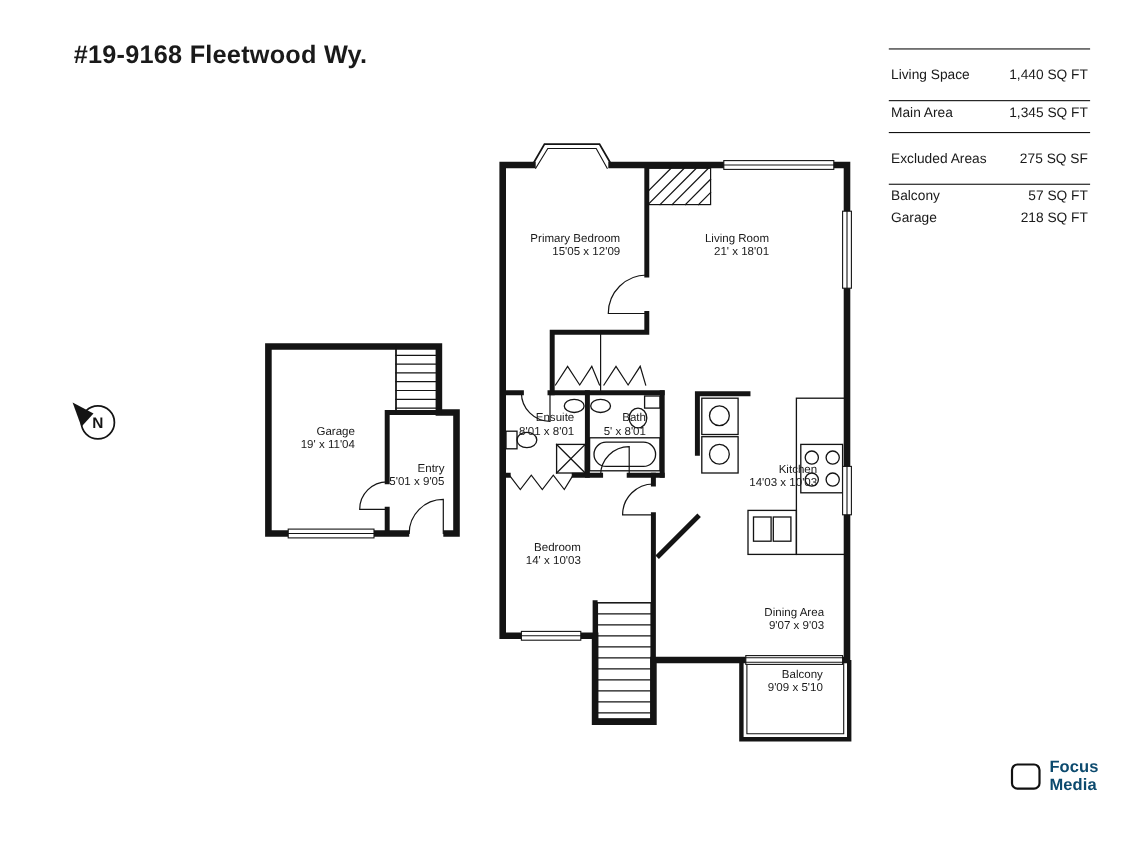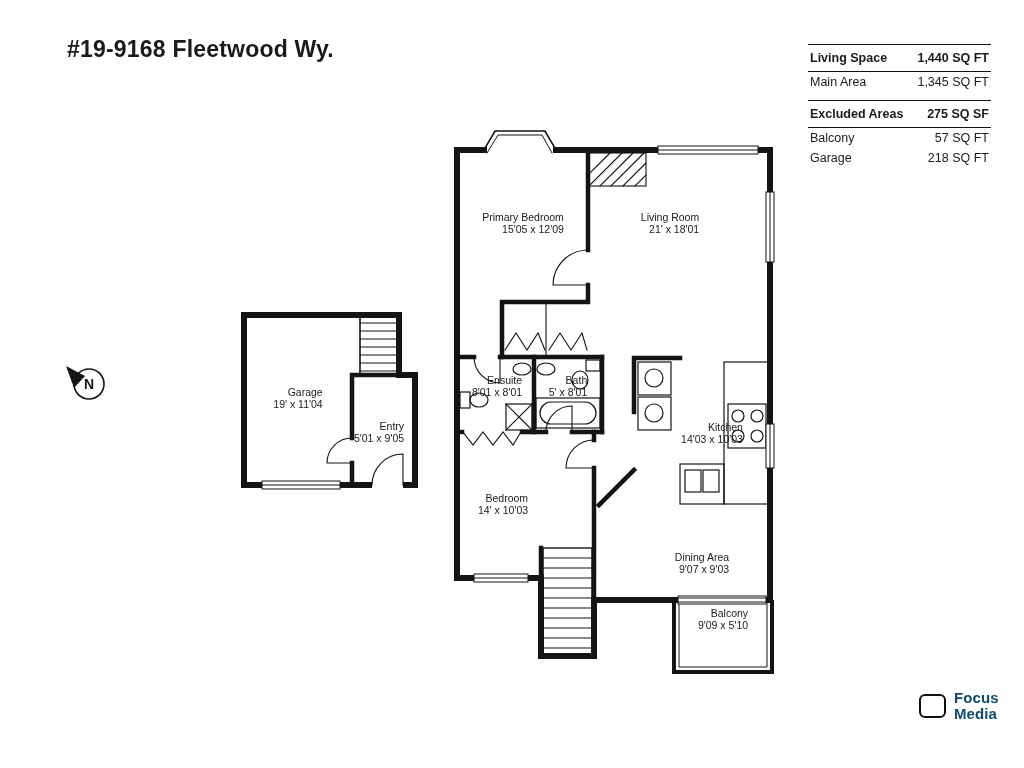--- a/index.html
+++ b/index.html
@@ -7,21 +7,21 @@
   html,body { width:1024px; height:768px; }
   body { font-family:"Liberation Sans", sans-serif; background:#ffffff; color:#1a1a1a; }
   .page { position:relative; width:1024px; height:768px; background:#fff; overflow:hidden;margin-left:22px; }
 
   .addr { position:absolute; left:45px; top:36px; }
   .addr1 { font-size:23px; font-weight:700; letter-spacing:.2px; }
   .addr2 { font-size:21px; font-weight:700; margin-top:4px; }
 
   .stats { position:absolute; left:786px; top:44px; width:183px; font-size:12.5px; }
   .srow { display:flex; justify-content:space-between; align-items:center; padding:3px 2px; }
-  .srow.head { font-weight:700; border-top:1.5px solid #111; border-bottom:1.5px solid #111; padding:6px 2px; }
+  .srow.head { font-weight:400; border-top:1.5px solid #111; border-bottom:1.5px solid #111; padding:16px 2px; }
   .srow.gap { margin-top:8px; }
 
   .plan-svg { position:absolute; left:0; top:0; width:1024px; height:768px; }
 
   .room-label { position:absolute; transform:translateX(-50%); text-align:right; line-height:1.18; white-space:nowrap; color:#1a1a1a; }
   .rname, .rdims { font-size:10.5px; }
 
   .disclaimer { position:absolute; left:0; top:697px; width:1024px; text-align:center; font-size:10.5px; color:#333; line-height:1.35; }
 
   .brand { position:absolute; left:897px; top:690px; display:flex; align-items:center; gap:8px; }
@@ -205,21 +205,21 @@
     <div class="rdims">5' x 8'01</div>
   </div>
   <div class="room-label" style="left:690px;top:421px">
     <div class="rname">Kitchen</div>
     <div class="rdims">14'03 x 10'03</div>
   </div>
   <div class="room-label" style="left:481px;top:492px">
     <div class="rname">Bedroom</div>
     <div class="rdims">14' x 10'03</div>
   </div>
-  <div class="room-label" style="left:680px;top:551px">
+  <div class="room-label" style="left:700px;top:551px">
     <div class="rname">Dining Area</div>
     <div class="rdims">9'07 x 9'03</div>
   </div>
   <div class="room-label" style="left:701px;top:607px">
     <div class="rname">Balcony</div>
     <div class="rdims">9'09 x 5'10</div>
   </div>
 
 
   <div class="brand">

